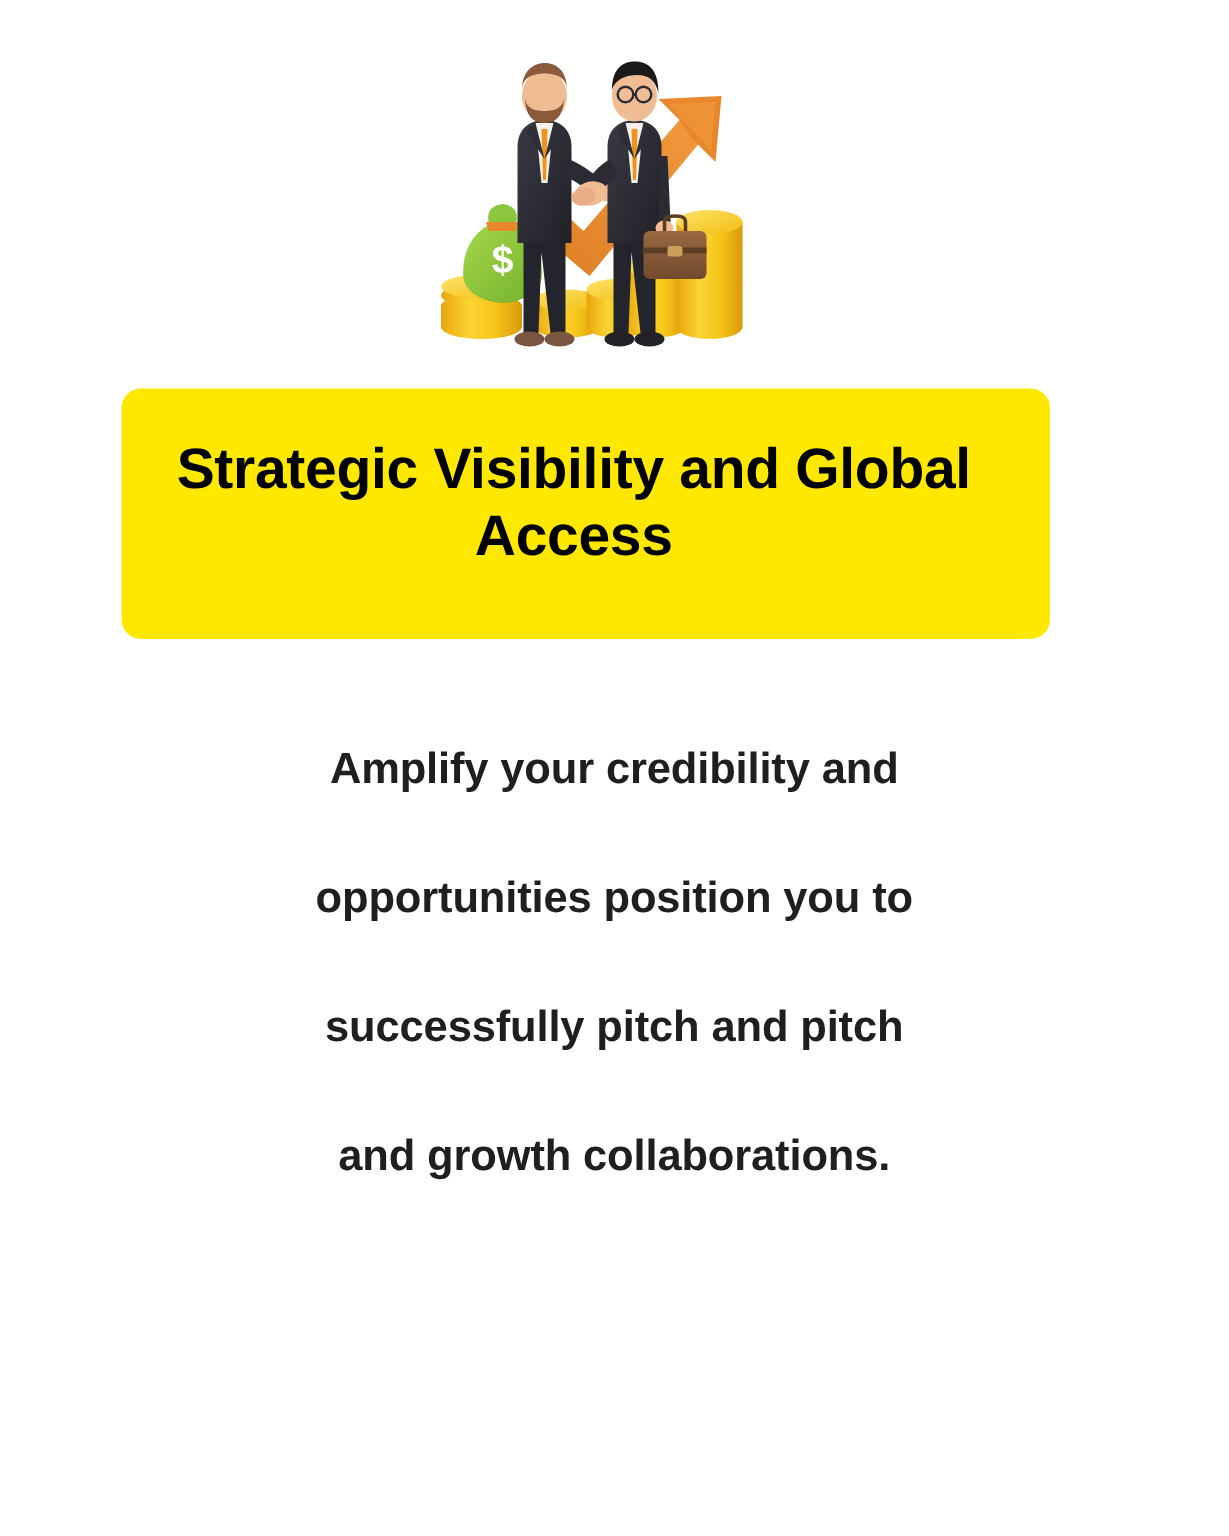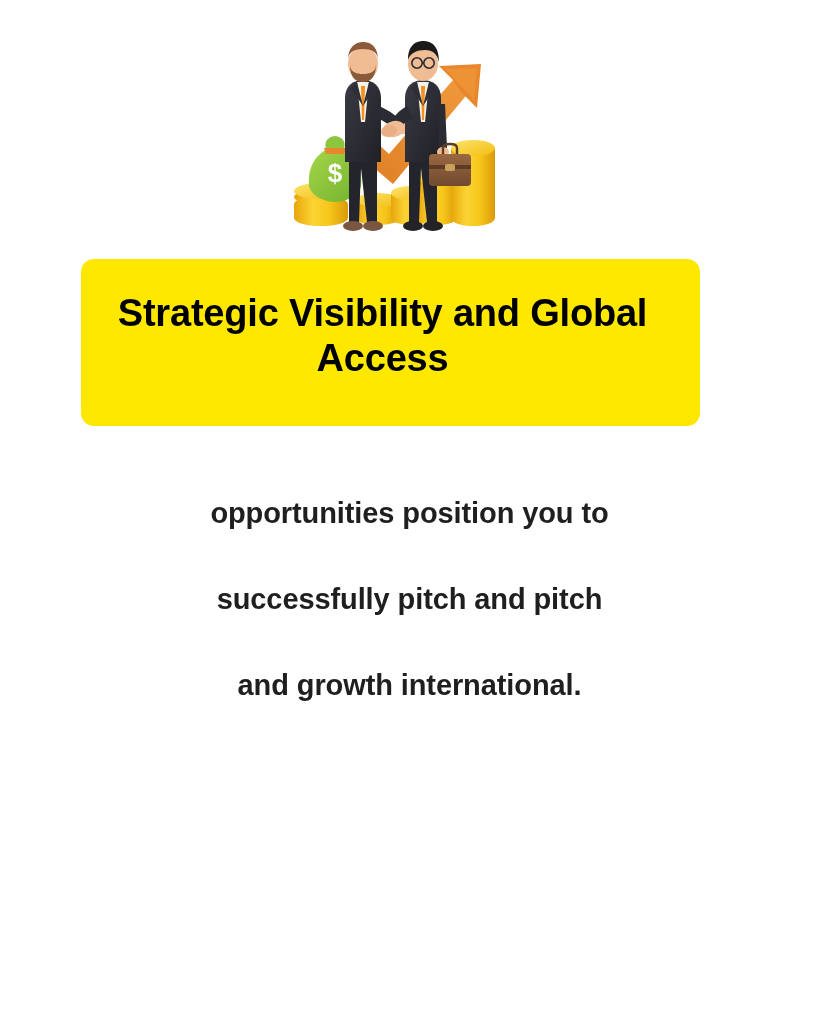--- a/index.html
+++ b/index.html
@@ -257,18 +257,19 @@
         <ellipse cx="96" cy="95" rx="8" ry="6" fill="#E8AE84" transform="rotate(-12 96 95)"></ellipse>
       </g>
     </svg>
   </div>
 
   <div class="title-banner">
     <h1 class="title-text">Strategic Visibility and Global Access</h1>
   </div>
 
   <div class="body-copy">
+    <div class="body-line">Amplify your credibility and</div>
     <div class="body-line">opportunities position you to</div>
     <div class="body-line">successfully pitch and pitch</div>
-    <div class="body-line">and growth international.</div>
+    <div class="body-line">and growth collaborations.</div>
   </div>
 
 </div>
 
 </body></html>

